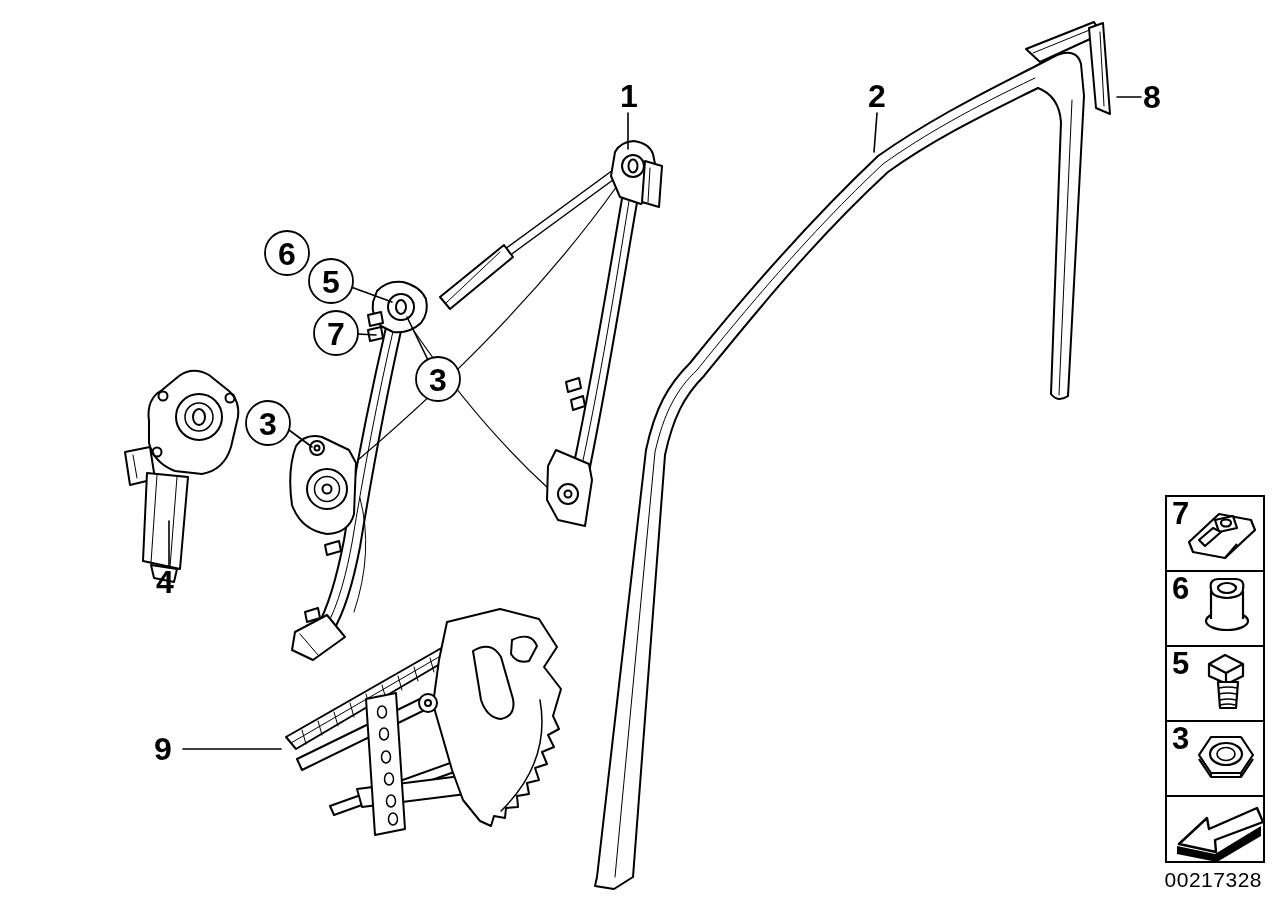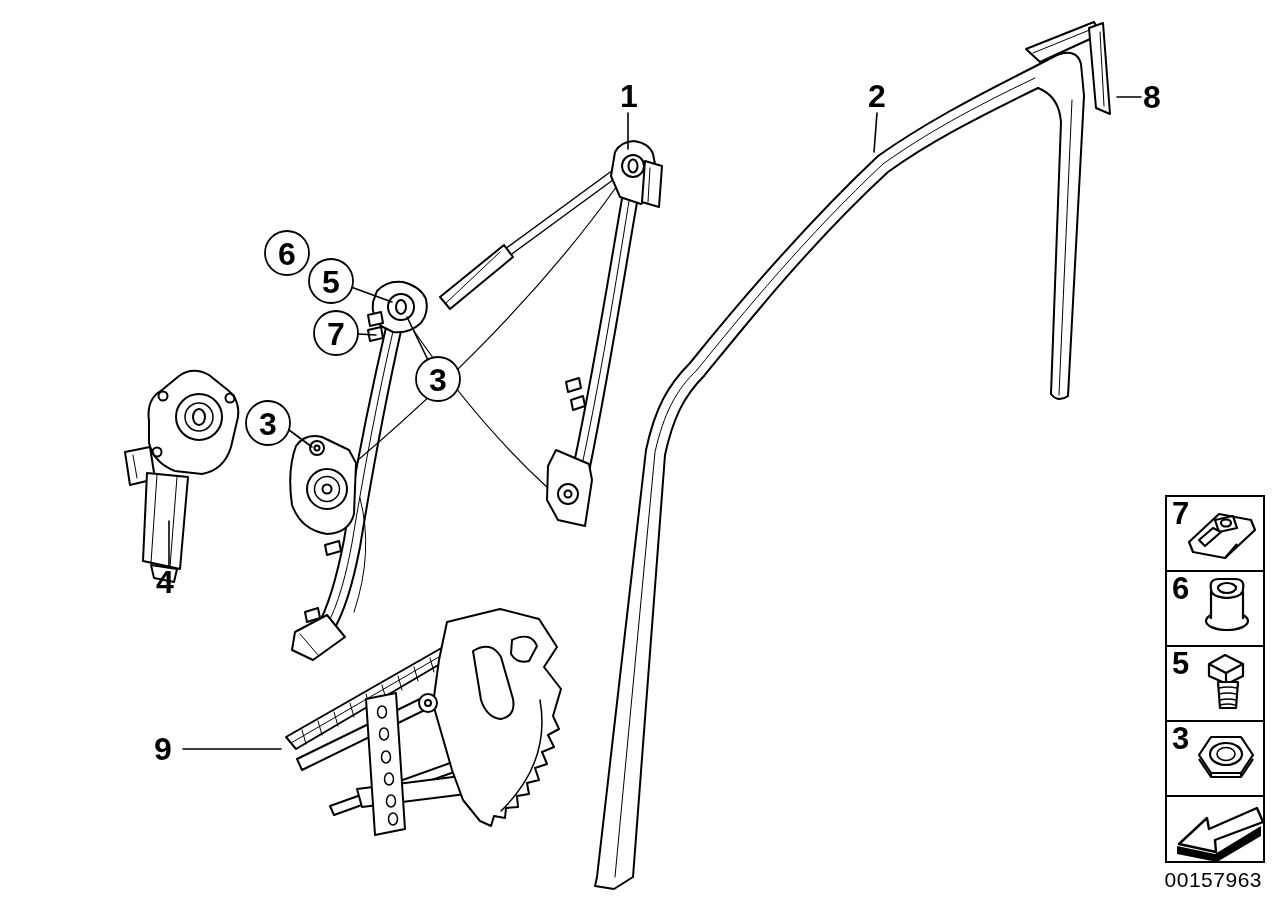--- a/index.html
+++ b/index.html
@@ -255,14 +255,14 @@
 
     <div class="legend-cell">
       <span class="legend-num"></span>
       <svg class="legend-icon" width="92" height="62" viewBox="0 0 92 62">
         <polygon points="6,46 44,54 90,26 90,36 46,62 6,54" fill="#000"></polygon>
         <polygon points="8,44 36,18 38,29 86,8 92,22 44,40 45,52" fill="#fff" stroke="#000" stroke-width="2.4" stroke-linejoin="round"></polygon>
       </svg>
     </div>
   </div>
 
-  <div class="docnum">00157963</div>
+  <div class="docnum">00217328</div>
 </div>
 
 </body></html>

